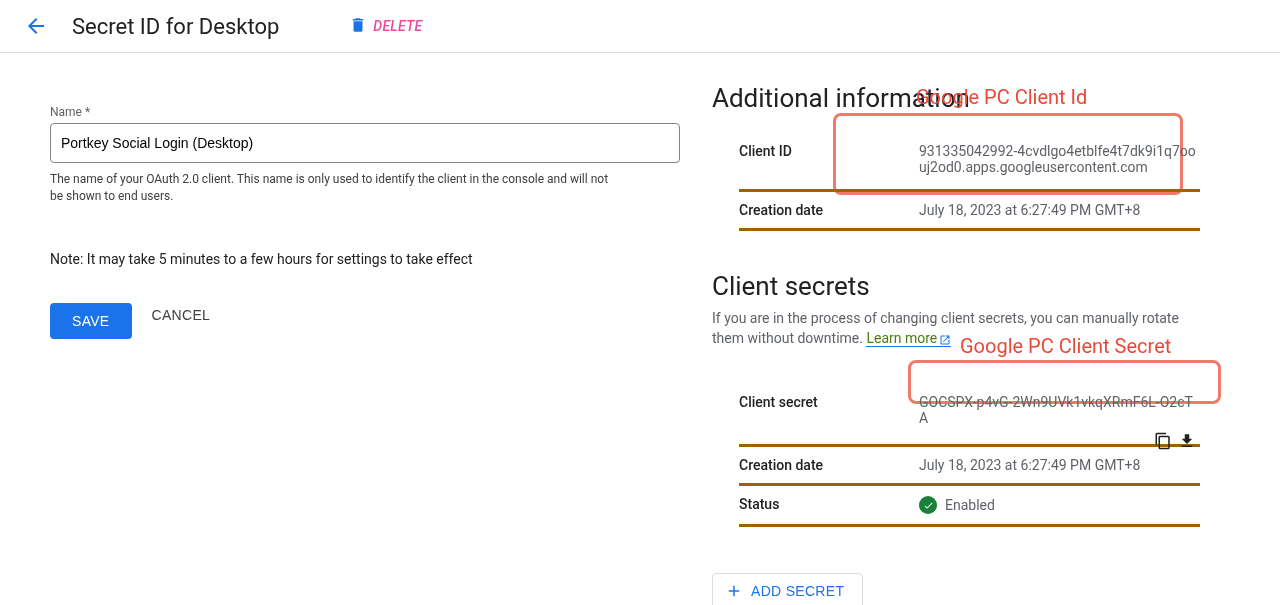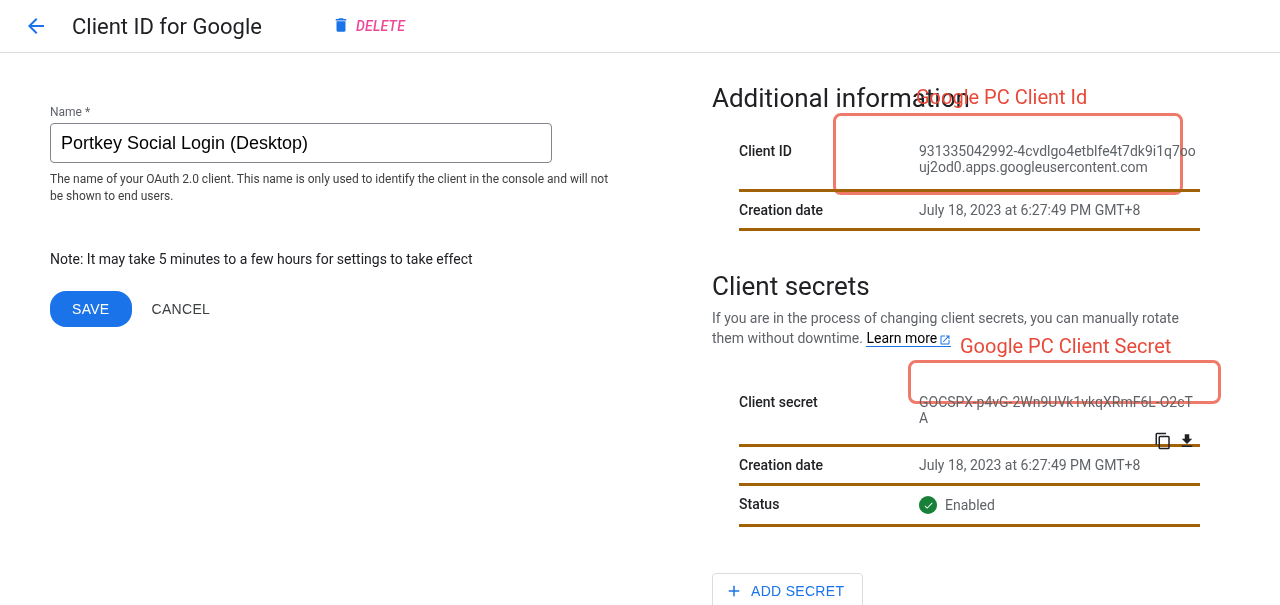--- a/index.html
+++ b/index.html
@@ -53,53 +53,54 @@
       width: 640px;
       padding: 52px 0 0 50px;
     }
     .field-label {
       font-size: 12px;
       color: #5f6368;
       margin-bottom: 4px;
       display: block;
     }
     .name-input {
-      width: 502px;
+      width: 630px;
       height: 40px;
       border: 1px solid #80868b;
       border-radius: 4px;
       padding: 0 10px;
-      font-size: 18px;
+      font-size: 14px;
       outline: none;
       background: #fff;
     }
     .helper-text {
       font-size: 12px;
       color: #404040;
       margin-top: 8px;
       max-width: 566px;
       line-height: 1.4;
     }
     .note-text {
       font-size: 14px;
       color: #202124;
       margin-top: 46px;
     }
     .btn-row { margin-top: 24px; display: flex; gap: 20px; align-items:center; }
     .save-btn {
       background: #1a73e8;
       color: #fff;
       border: none;
-      border-radius: 16px;
+      border-radius: 4px;
       padding: 0 22px;
       height: 36px;
       font-size: 14px;
       font-weight: 500;
       letter-spacing: .3px;
       cursor: pointer;
+      margin-top: 12px;
     }
     .cancel-btn {
       background: none;
       border: none;
       color: #3c4043;
       font-size: 14px;
       font-weight: 500;
       letter-spacing: .3px;
       cursor: pointer;
     }
@@ -141,21 +142,21 @@
     .info-value {
       font-size: 14px;
       color: #5f6368;
       overflow-wrap: break-word;
       word-break: break-all;
       max-width: 330px;
     }
     .info-table { margin-top: 20px; position: relative; }
     .secrets-section { margin-top: 40px; }
     .secrets-desc { font-size: 14px; color: #5f6368; margin-top: 8px; line-height:1.4; max-width: 500px;}
-    .learn-more { color: #000000; text-decoration: none; border-bottom: 1px solid #1a73e8; }
+    .learn-more { color: #4d7c0f; text-decoration: none; border-bottom: 1px solid #1a73e8; }
     .learn-more svg { vertical-align: text-bottom; margin-left:2px;}
     .secret-row { position: relative; }
     .row-icons {
       position: absolute;
       right: 4px;
       bottom: -6px;
       display: flex;
       gap: 6px;
     }
     .row-icons span { cursor:pointer; color:#202124; display:flex; }
@@ -185,21 +186,21 @@
   </style>
 </head>
 <body>
 
 <div class="header">
   <span class="back-arrow">
     <svg width="24" height="24" viewBox="0 0 24 24" fill="none">
         <path d="M20 11H7.83l5.59-5.59L12 4l-8 8 8 8 1.41-1.41L7.83 13H20v-2z" fill="#1a73e8"></path>
       </svg>
   </span>
-  <span class="header-title">Client ID for Google</span>
+  <span class="header-title">Secret ID for Desktop</span>
   <span class="delete-btn">
     <span>
       <svg width="18" height="18" viewBox="0 0 24 24">
           <path d="M6 19c0 1.1.9 2 2 2h8a2 2 0 0 0 2-2V7H6v12zM19 4h-3.5l-1-1h-5l-1 1H5v2h14V4z" fill="#1a73e8"></path>
         </svg>
     </span>
     <span>DELETE</span>
   </span>
 </div>
 

